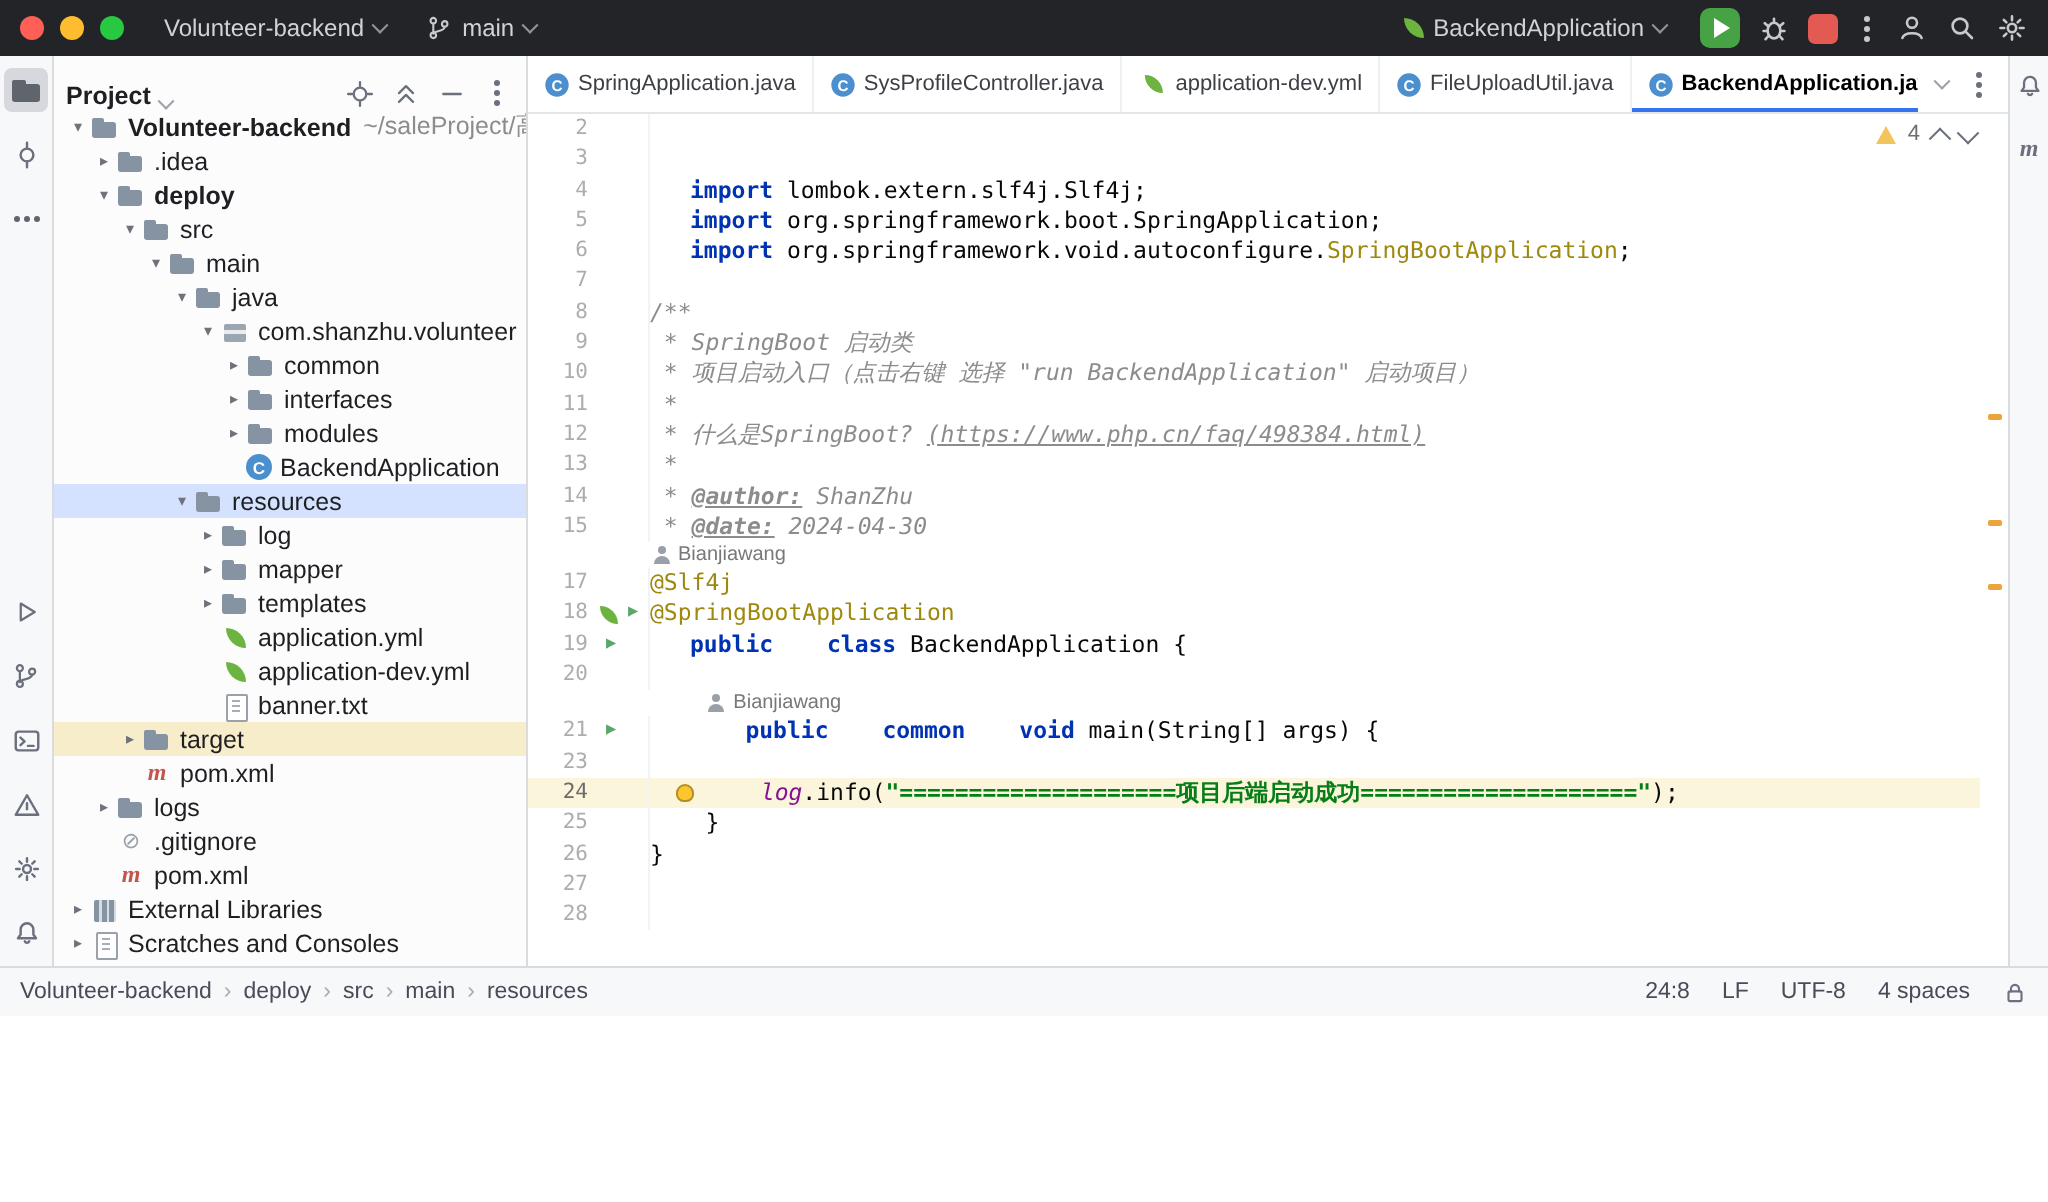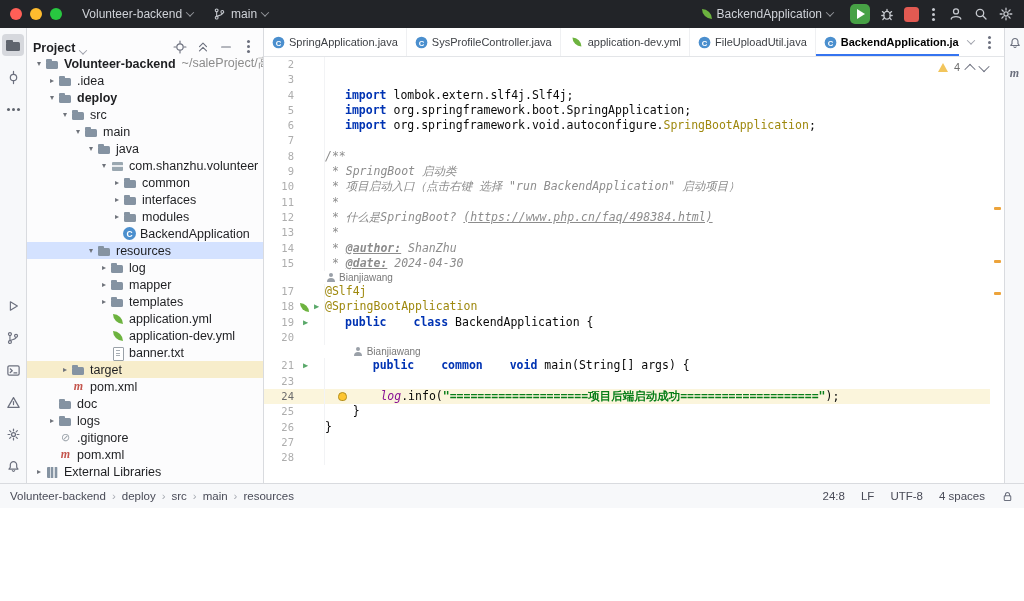--- a/index.html
+++ b/index.html
@@ -366,25 +366,20 @@
             <span class="chev">▸</span>
             <span class="ticon ticon-folder"></span>
             <span class="tlabel">target</span>
           </div>
           <div class="tree-row" style="padding-left: 32px;">
             <span class="chev"></span>
             <span class="ticon ticon-maven">m</span>
             <span class="tlabel">pom.xml</span>
           </div>
           <div class="tree-row" style="padding-left: 19px;">
-            <span class="chev"></span>
-            <span class="ticon ticon-folder"></span>
-            <span class="tlabel">doc</span>
-          </div>
-          <div class="tree-row" style="padding-left: 19px;">
             <span class="chev">▸</span>
             <span class="ticon ticon-folder"></span>
             <span class="tlabel">logs</span>
           </div>
           <div class="tree-row" style="padding-left: 19px;">
             <span class="chev"></span>
             <span class="ticon ticon-ignored">⊘</span>
             <span class="tlabel">.gitignore</span>
           </div>
           <div class="tree-row" style="padding-left: 19px;">

